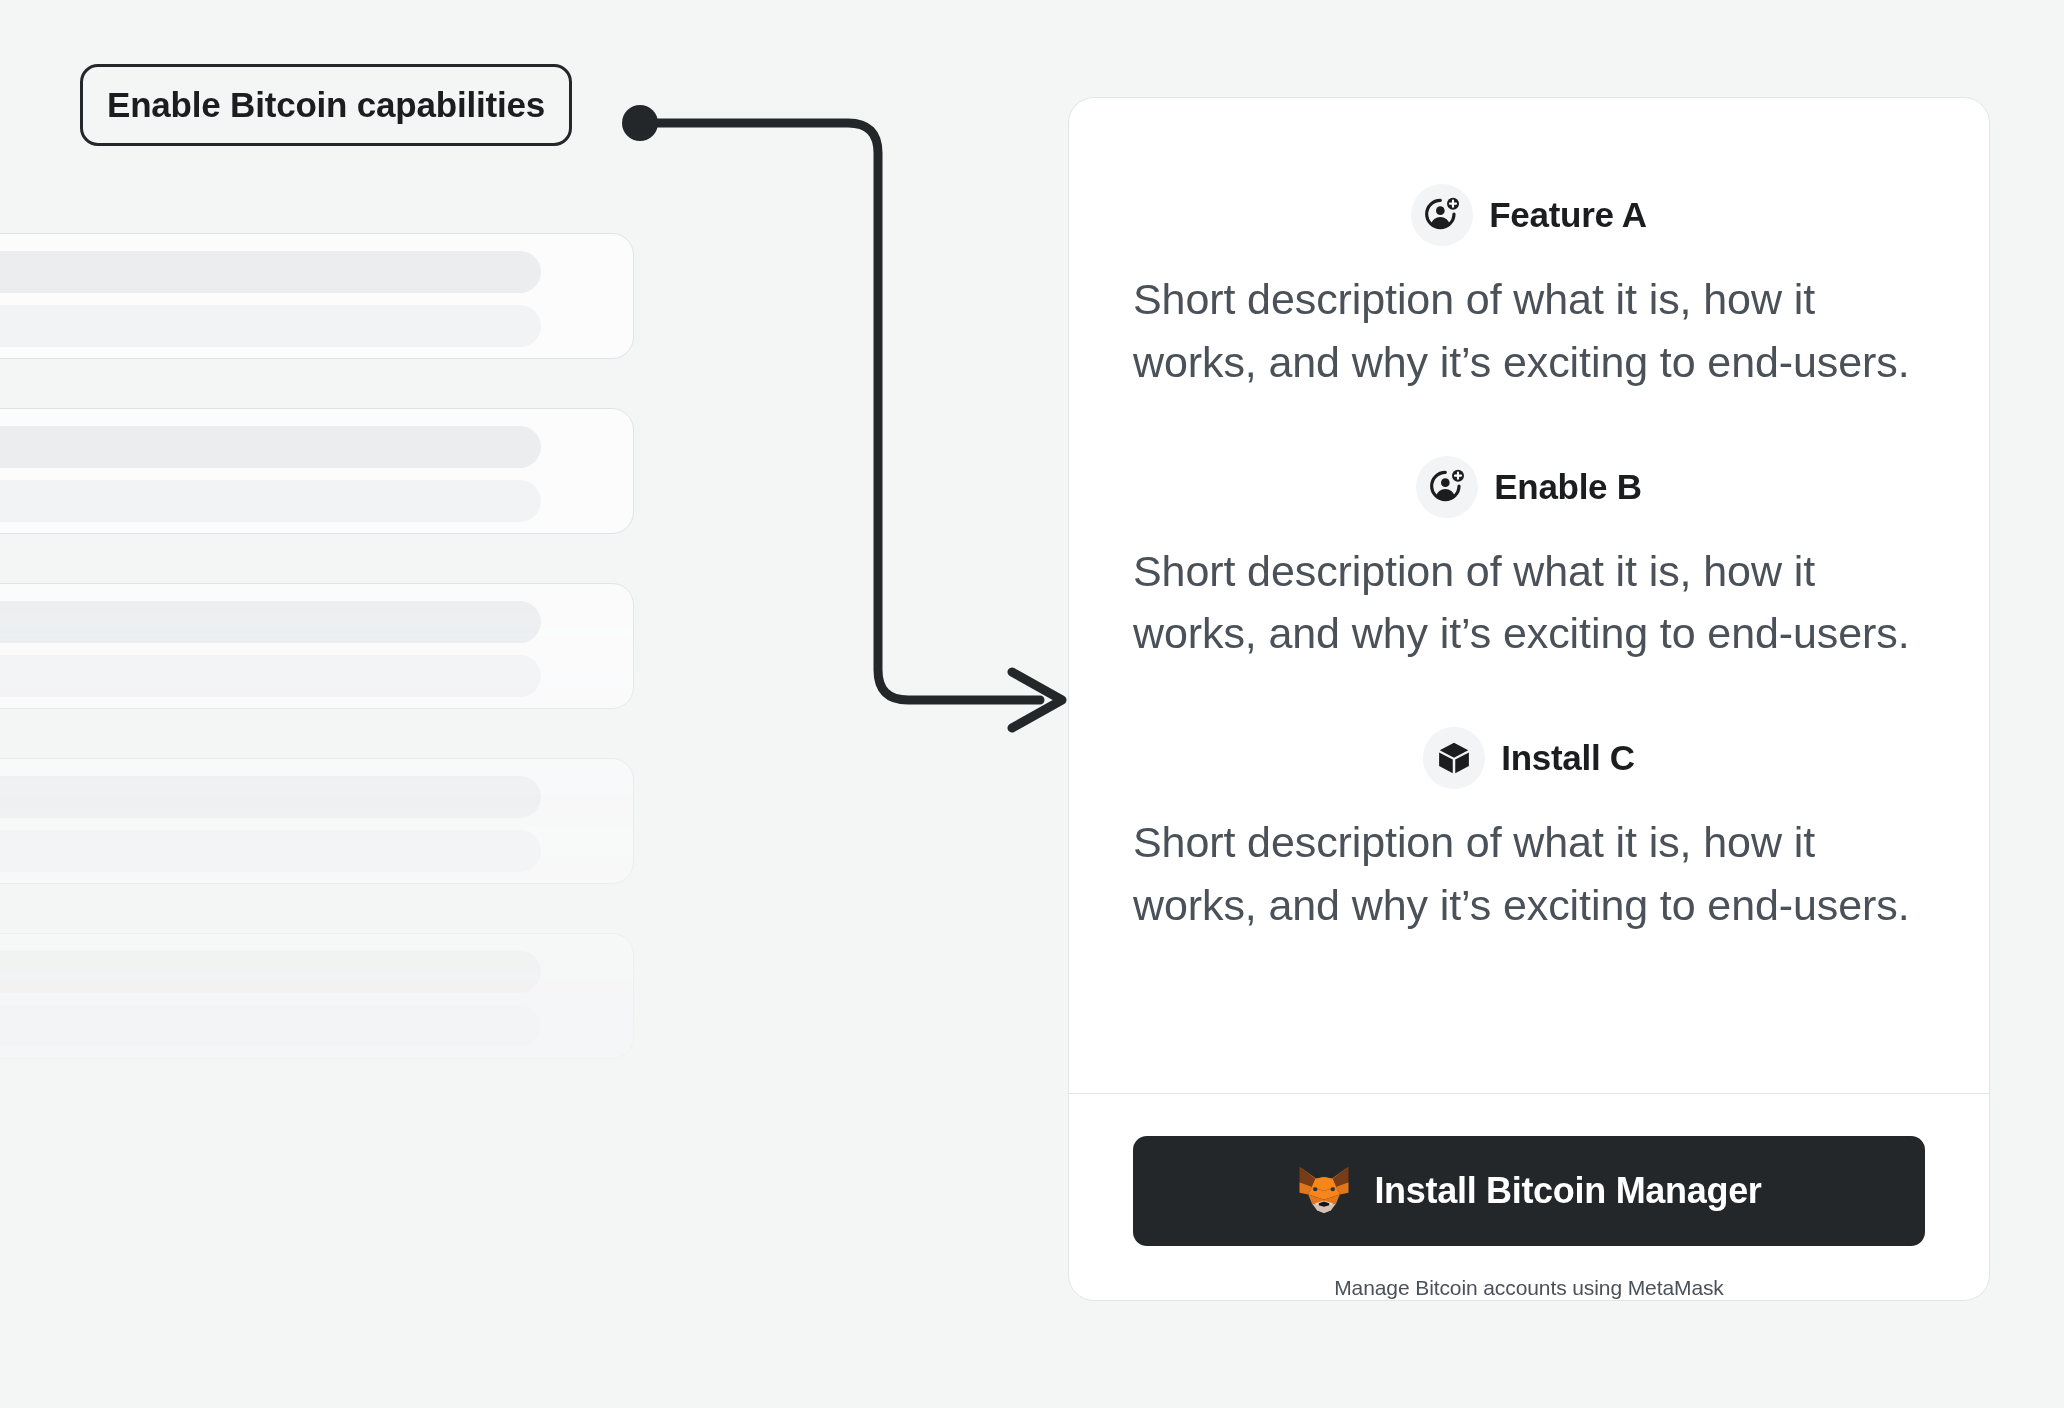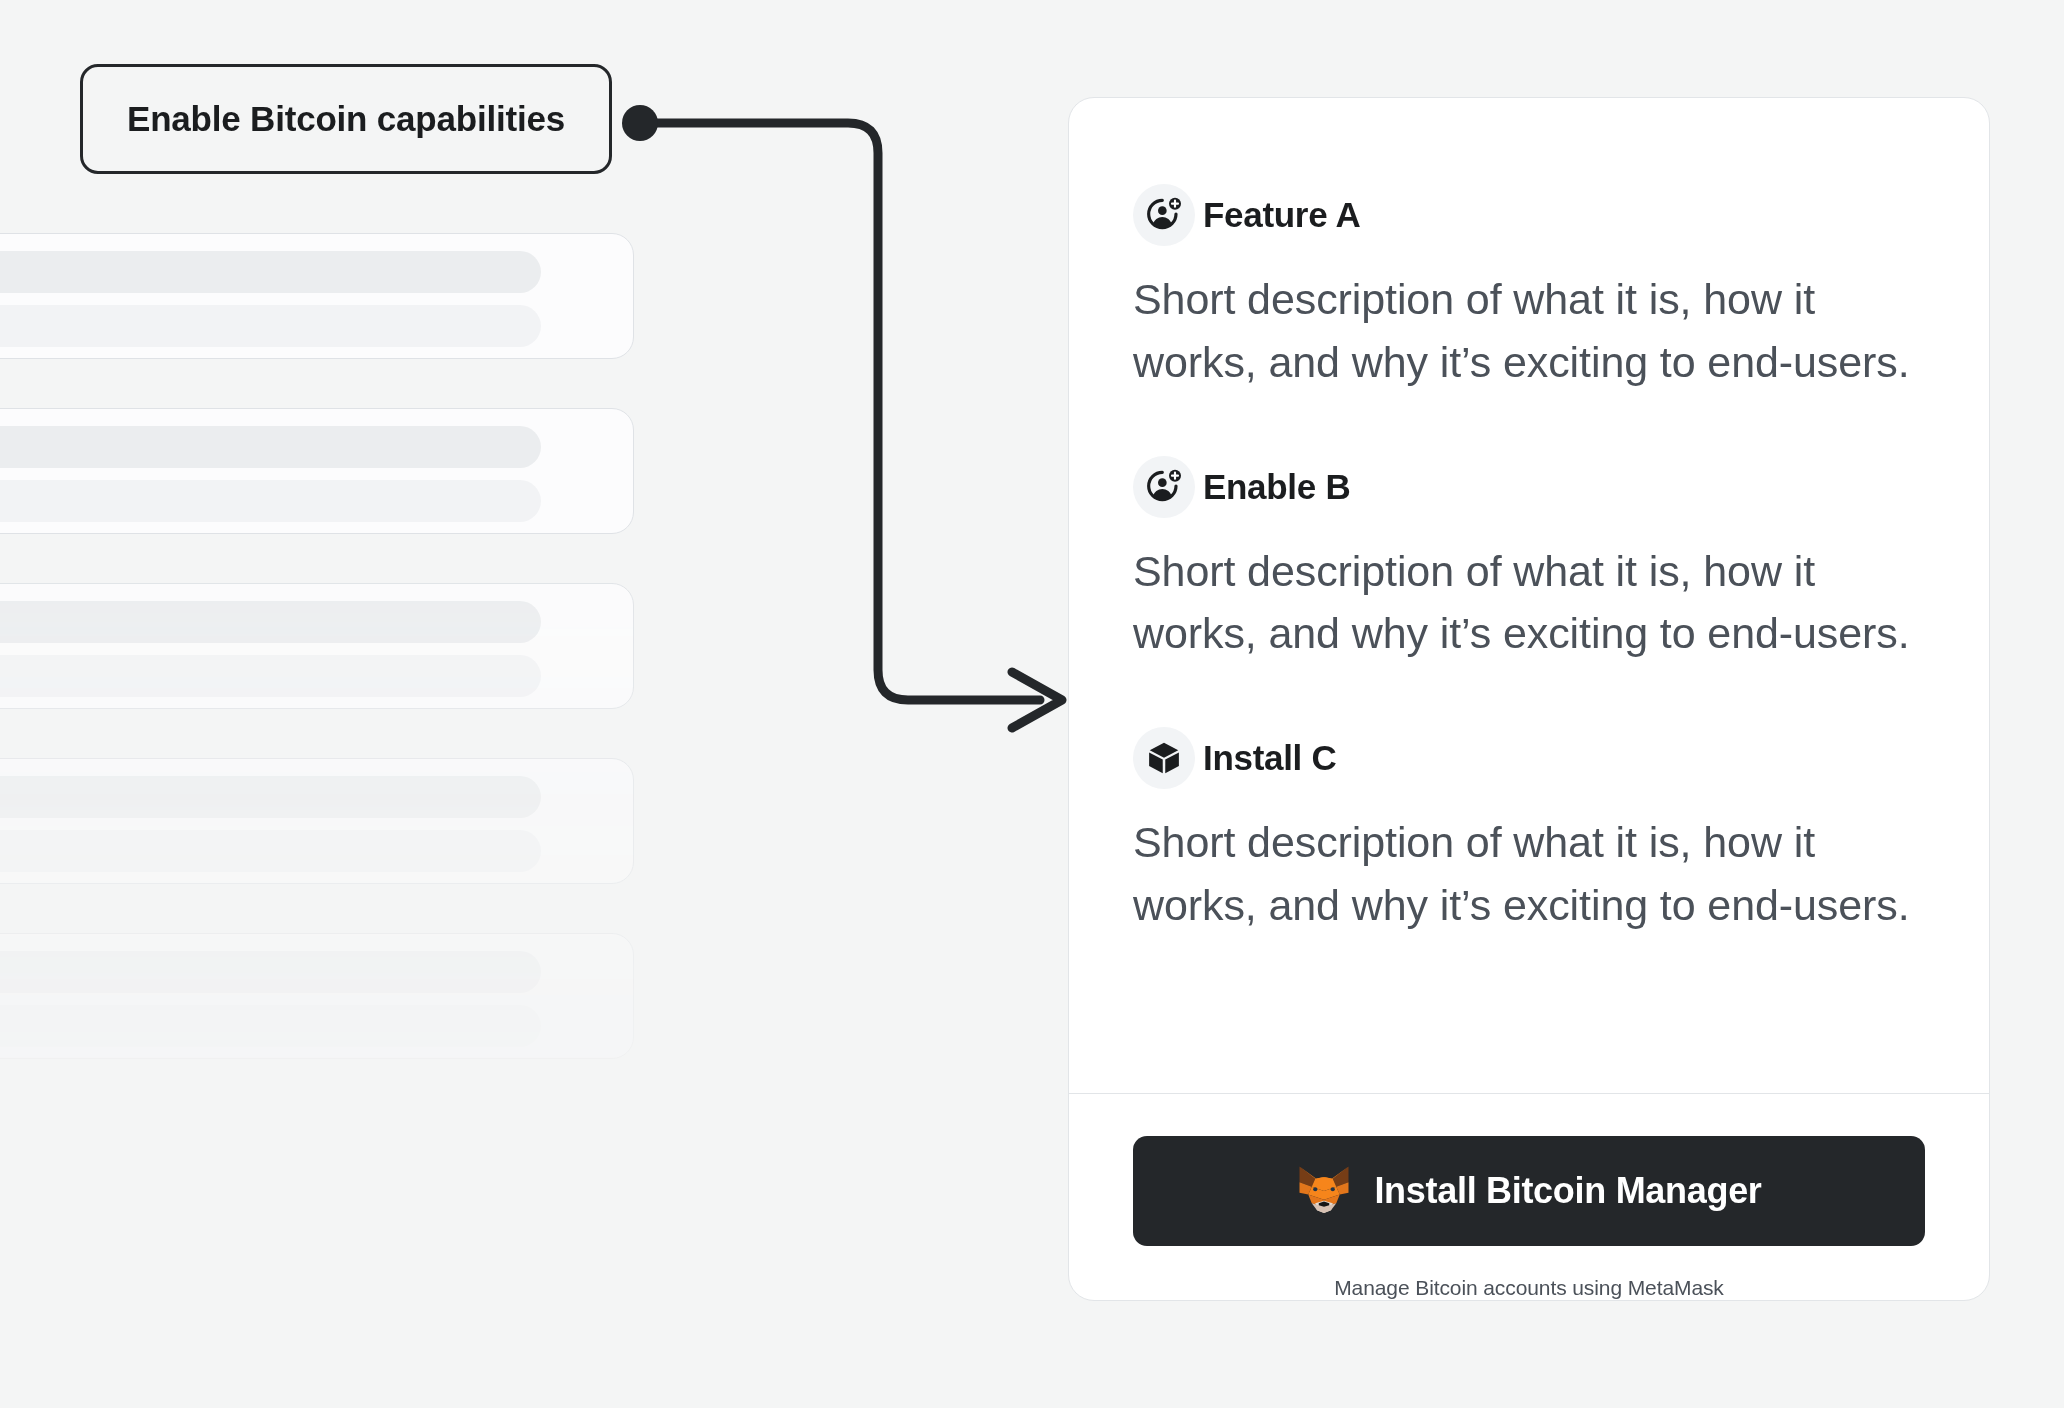--- a/index.html
+++ b/index.html
@@ -52,25 +52,25 @@
     width: 2064px;
     height: 1408px;
     pointer-events: none;
   }
 
   
   #callout-label {
     position: absolute;
     left: 80px;
     top: 64px;
-    height: 110px;
-    box-sizing: border-box;
-    display: flex;
-    align-items: center;
-    padding: 0 44px;
+    height: 82px;
+    box-sizing: border-box;
+    display: flex;
+    align-items: center;
+    padding: 0 24px;
     border: 3px solid #24272A;
     border-radius: 18px;
     background: #F4F5F5;
     z-index: 5;
   }
   #callout-label .label-text {
     font-size: 35px;
     font-weight: 600;
     letter-spacing: -0.2px;
     color: #1B1D1F;
@@ -94,22 +94,23 @@
   }
   #feature-list {
     padding: 86px 64px 0 64px;
     flex: 1 1 auto;
   }
   .feature-item { margin-bottom: 62px; }
   .feature-item:last-child { margin-bottom: 0; }
   .feature-head {
     display: flex;
     align-items: center;
-    gap: 8px;
+    gap: 16px;
     margin-bottom: 22px;
+    justify-content: center;
   }
   .feature-icon-wrap {
     width: 62px;
     height: 62px;
     border-radius: 50%;
     background: #F2F4F6;
     display: flex;
     align-items: center;
     justify-content: center;
     flex: 0 0 auto;

